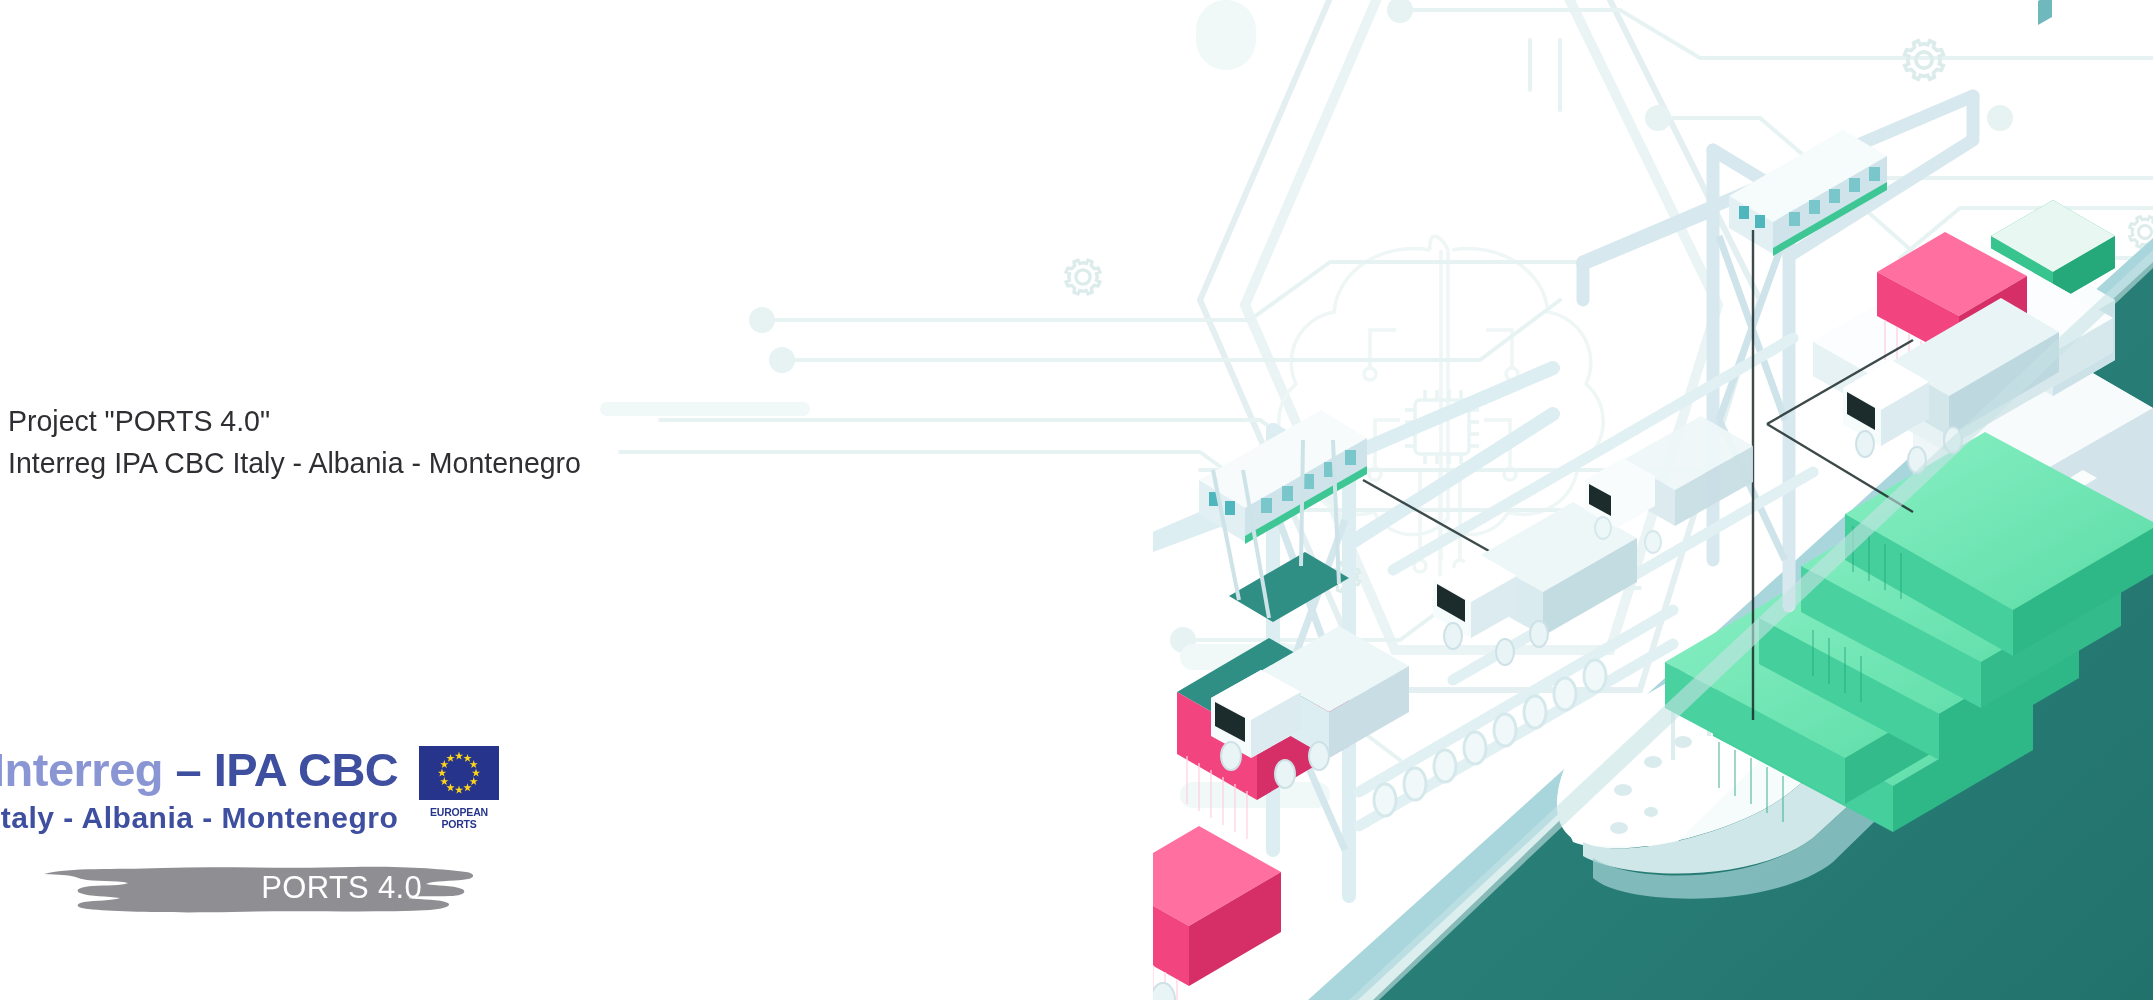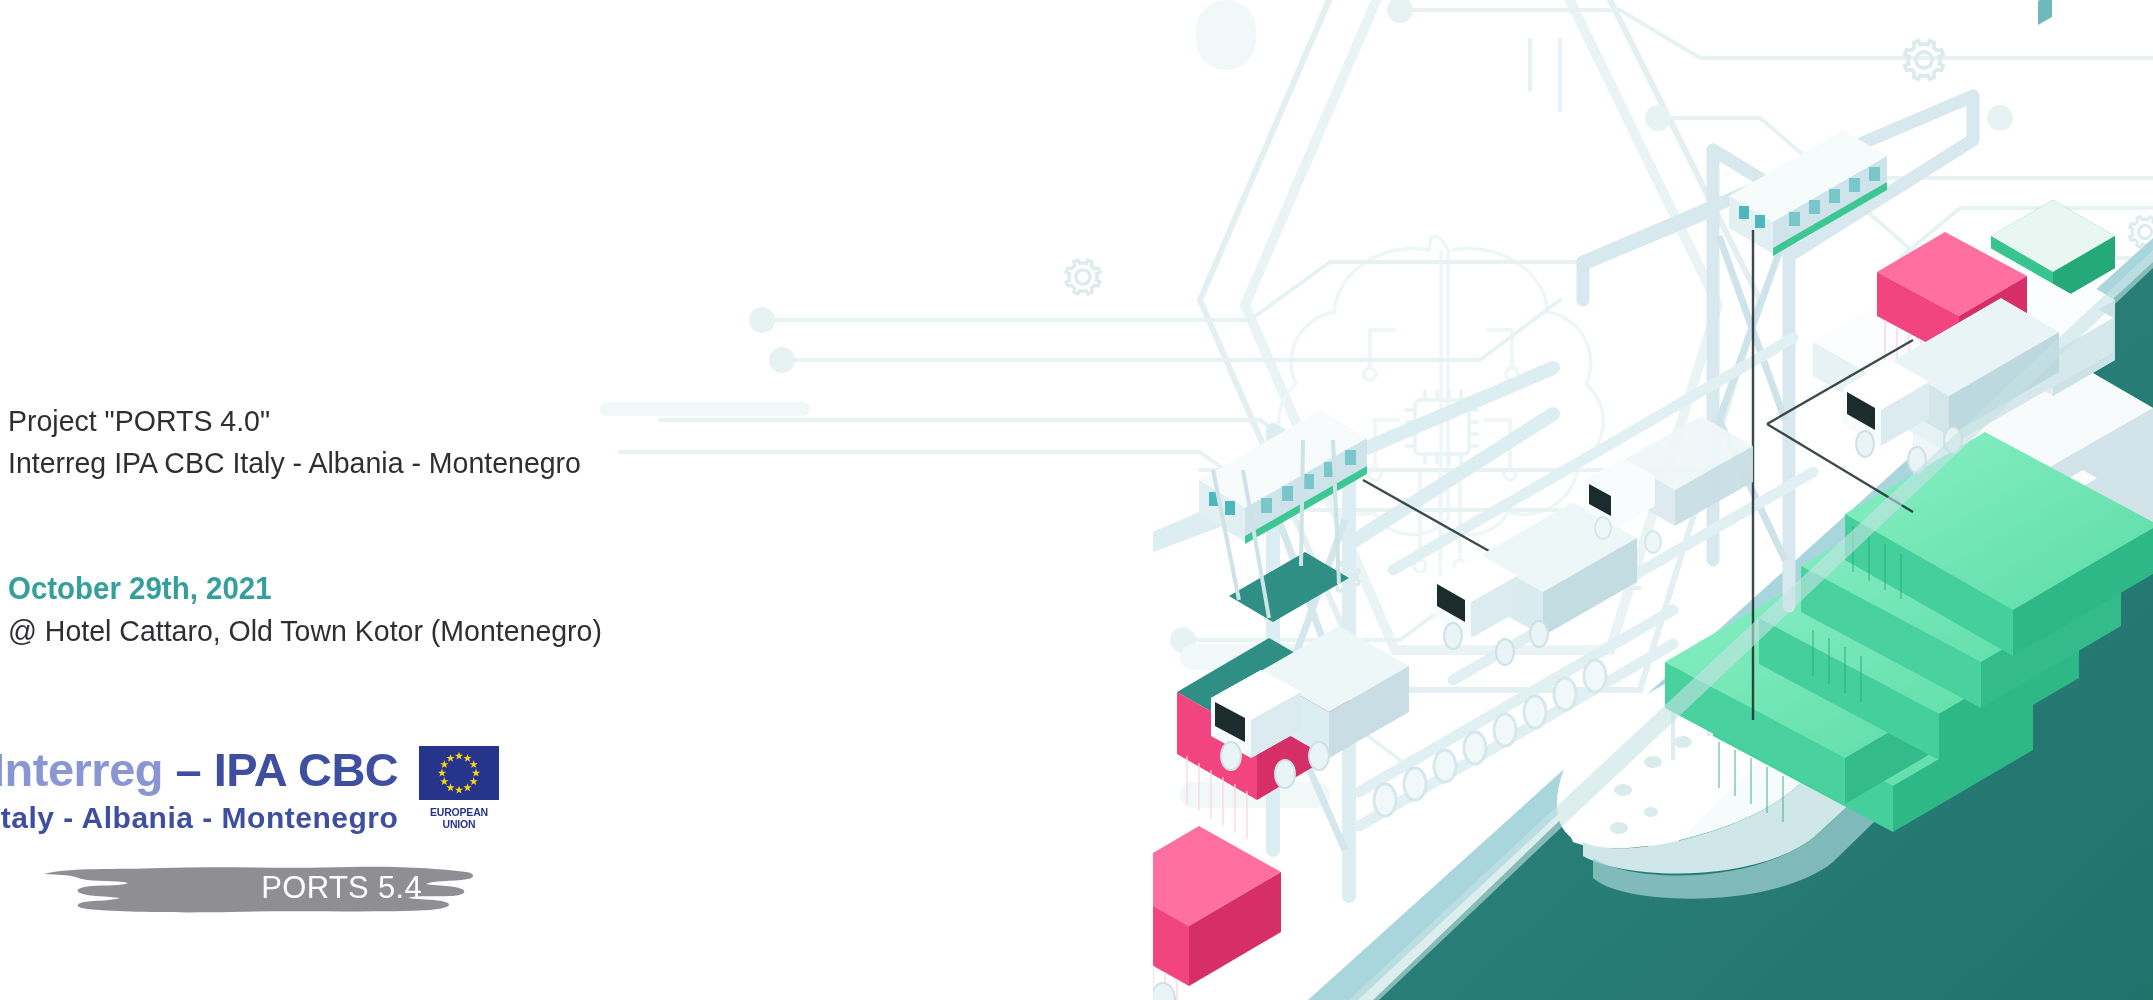--- a/index.html
+++ b/index.html
@@ -545,24 +545,20 @@
   </div>
 
   <div class="content">
 
 
     <div class="project-block">
       <div class="project-line">Project "PORTS 4.0"</div>
       <div class="project-line">Interreg IPA CBC Italy - Albania - Montenegro</div>
     </div>
 
-    <div class="event-block">
-      <div class="event-date">October 29th, 2021</div>
-      <div class="event-venue">@ Hotel Cattaro, Old Town Kotor (Montenegro)</div>
-    </div>
 
     <div class="logo-lockup">
 
       <div class="interreg-text">
         <div class="ir-line1"><span class="lite">Interreg</span><span> – </span><span>IPA CBC</span></div>
         <div class="ir-line2">Italy - Albania - Montenegro</div>
       </div>
 
       <div class="eu-flag-box">
         <div class="eu-flag">
@@ -600,31 +596,31 @@
                 </g>
               <g transform="translate(25.3,18.5)">
                   <polygon points="0,-4.4 1.0,-1.35 4.2,-1.35 1.6,0.5 2.6,3.55 0,1.7 -2.6,3.55 -1.6,0.5 -4.2,-1.35 -1.0,-1.35"></polygon>
                 </g>
               <g transform="translate(31.5,12.3)">
                   <polygon points="0,-4.4 1.0,-1.35 4.2,-1.35 1.6,0.5 2.6,3.55 0,1.7 -2.6,3.55 -1.6,0.5 -4.2,-1.35 -1.0,-1.35"></polygon>
                 </g>
             </g>
           </svg>
         </div>
-        <div class="eu-label">EUROPEAN UNION</div>
+        <div class="eu-label">EUROPEAN PORTS</div>
       </div>
 
       <div class="brush-wrap">
         <svg width="450" height="56" viewBox="0 0 450 56" style="position:absolute;left:0;top:0;">
           <path d="M12,14 C40,7 80,10 130,8 C190,6 250,9 320,7 C370,6 410,9 434,12
                    C442,13 444,17 436,19 C418,22 402,20 394,24 C404,26 420,25 430,29
                    C436,32 430,36 418,36 C400,37 386,35 376,38 C390,40 408,39 416,43
                    C420,46 412,49 398,50 C340,53 270,50 200,52 C140,53 86,52 56,49
                    C44,48 42,44 52,42 C64,40 80,41 88,38 C76,36 58,37 48,33
                    C42,30 48,27 60,26 C74,25 90,26 96,23 C84,20 62,22 50,19
                    C42,17 44,15 12,14 Z" fill="#8e8e93"></path>
         </svg>
-        <div class="brush-label">PORTS 5.4</div>
+        <div class="brush-label">PORTS 4.0</div>
       </div>
 
     </div>
   </div>
 </div>
 
 </body></html>

